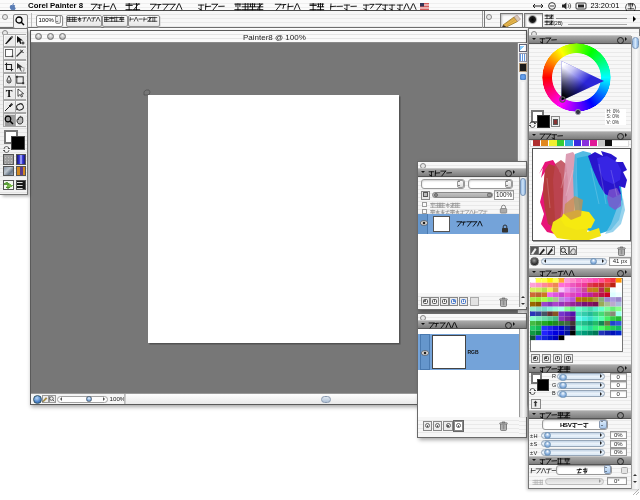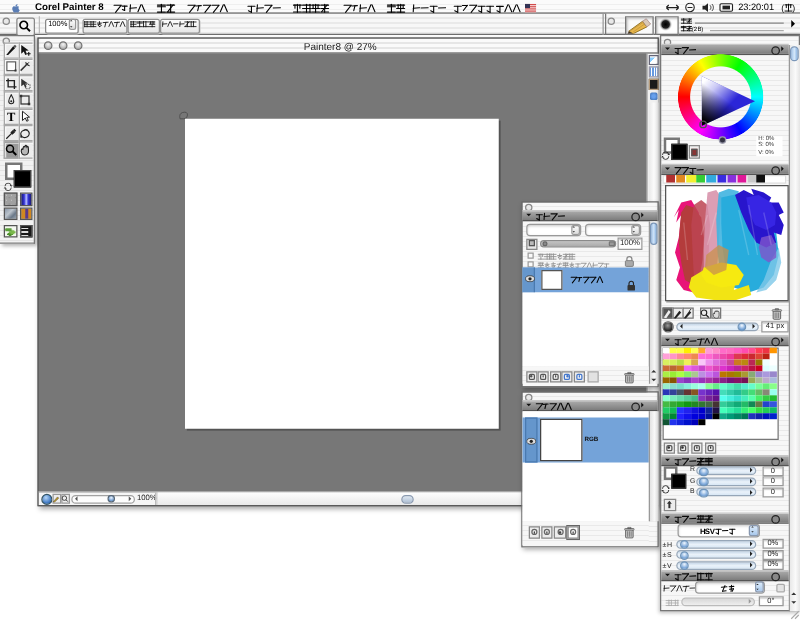--- a/index.html
+++ b/index.html
@@ -279,21 +279,21 @@
         <text x="17.0" y="5.0" font-family="Liberation Sans, sans-serif" font-size="5.0" font-weight="normal" fill="#000">)</text>
       </svg></div>
 <div style="position:absolute;left:556px;top:17.8px;width:71px;height:1px;background:#888;"></div>
 <div style="position:absolute;left:568px;top:24.3px;width:59px;height:1px;background:#aaa;"></div>
 <div style="position:absolute;left:633px;top:16px;width:0;height:0;border-top:3.2px solid transparent;border-bottom:3.2px solid transparent;border-left:3.2px solid #000;"></div>
 <div style="position:absolute;left:30px;top:30px;width:497px;height:375px;background:#777777;border:1px solid #5a5a5a;box-sizing:border-box;box-shadow:1px 2px 4px rgba(0,0,0,0.35);"></div>
 <div style="position:absolute;left:31px;top:31px;width:495px;height:12px;background:repeating-linear-gradient(180deg,#fafafa 0px,#fafafa 3px,#e6e6e6 3px,#e6e6e6 4px);border-bottom:1px solid #8a8a8a;box-sizing:border-box;"></div>
 <div style="position:absolute;left:34.5px;top:33px;width:7px;height:7px;border-radius:50%;background:radial-gradient(circle at 50% 32%,#f4f4f4,#c4c4c4 55%,#8e8e8e);border:0.8px solid #707070;box-sizing:border-box;"></div>
 <div style="position:absolute;left:46.5px;top:33px;width:7px;height:7px;border-radius:50%;background:radial-gradient(circle at 50% 32%,#f4f4f4,#c4c4c4 55%,#8e8e8e);border:0.8px solid #707070;box-sizing:border-box;"></div>
 <div style="position:absolute;left:58.5px;top:33px;width:7px;height:7px;border-radius:50%;background:radial-gradient(circle at 50% 32%,#f4f4f4,#c4c4c4 55%,#8e8e8e);border:0.8px solid #707070;box-sizing:border-box;"></div>
-<div style="position:absolute;left:243px;top:34px;font-size:8px;font-weight:normal;color:#222;letter-spacing:0px;white-space:nowrap;line-height:1">Painter8 @ 27%</div>
+<div style="position:absolute;left:243px;top:34px;font-size:8px;font-weight:normal;color:#222;letter-spacing:0px;white-space:nowrap;line-height:1">Painter8 @ 100%</div>
 <svg style="position:absolute;left:142px;top:87px" width="10" height="10" viewBox="0 0 10 10">
       <path d="M2 8 Q1 4 4 3 Q8 2 8 5 Q8 8 5 8z" fill="none" stroke="#4a4a4a" stroke-width="0.8" opacity="0.8"></path>
     </svg>
 <div style="position:absolute;left:148px;top:95px;width:251px;height:248px;background:#fff;box-shadow:1.5px 1.5px 0 rgba(40,40,40,0.45);"></div>
 <div style="position:absolute;left:517px;top:43px;width:10px;height:350px;background:#f0f0f0;border-left:1px solid #8a8a8a;box-sizing:border-box;"></div>
 <div style="position:absolute;left:518.5px;top:44px;width:8px;height:8px;background:#fff;border:0.8px solid #667;box-sizing:border-box;"></div>
 <div style="position:absolute;left:520px;top:45.5px;width:5px;height:5px;background:linear-gradient(135deg,#8cf 40%,#fff 40%);"></div>
 <div style="position:absolute;left:518.5px;top:53px;width:8px;height:9px;background:repeating-linear-gradient(90deg,#6699e0 0 1px,#fff 1px 2px),repeating-linear-gradient(0deg,rgba(102,153,224,0.8) 0 1px,rgba(255,255,255,0) 1px 2px);border:0.8px solid #99a;box-sizing:border-box;"></div>
 <div style="position:absolute;left:518.5px;top:63px;width:8px;height:9px;background:#1a1a1a;border:1.5px solid #b59a7a;box-sizing:border-box;"></div>
 <div style="position:absolute;left:520px;top:74px;width:5.5px;height:6px;background:radial-gradient(circle,#66a0ee 30%,#3a6aaa);border-radius:1.5px;"></div>

